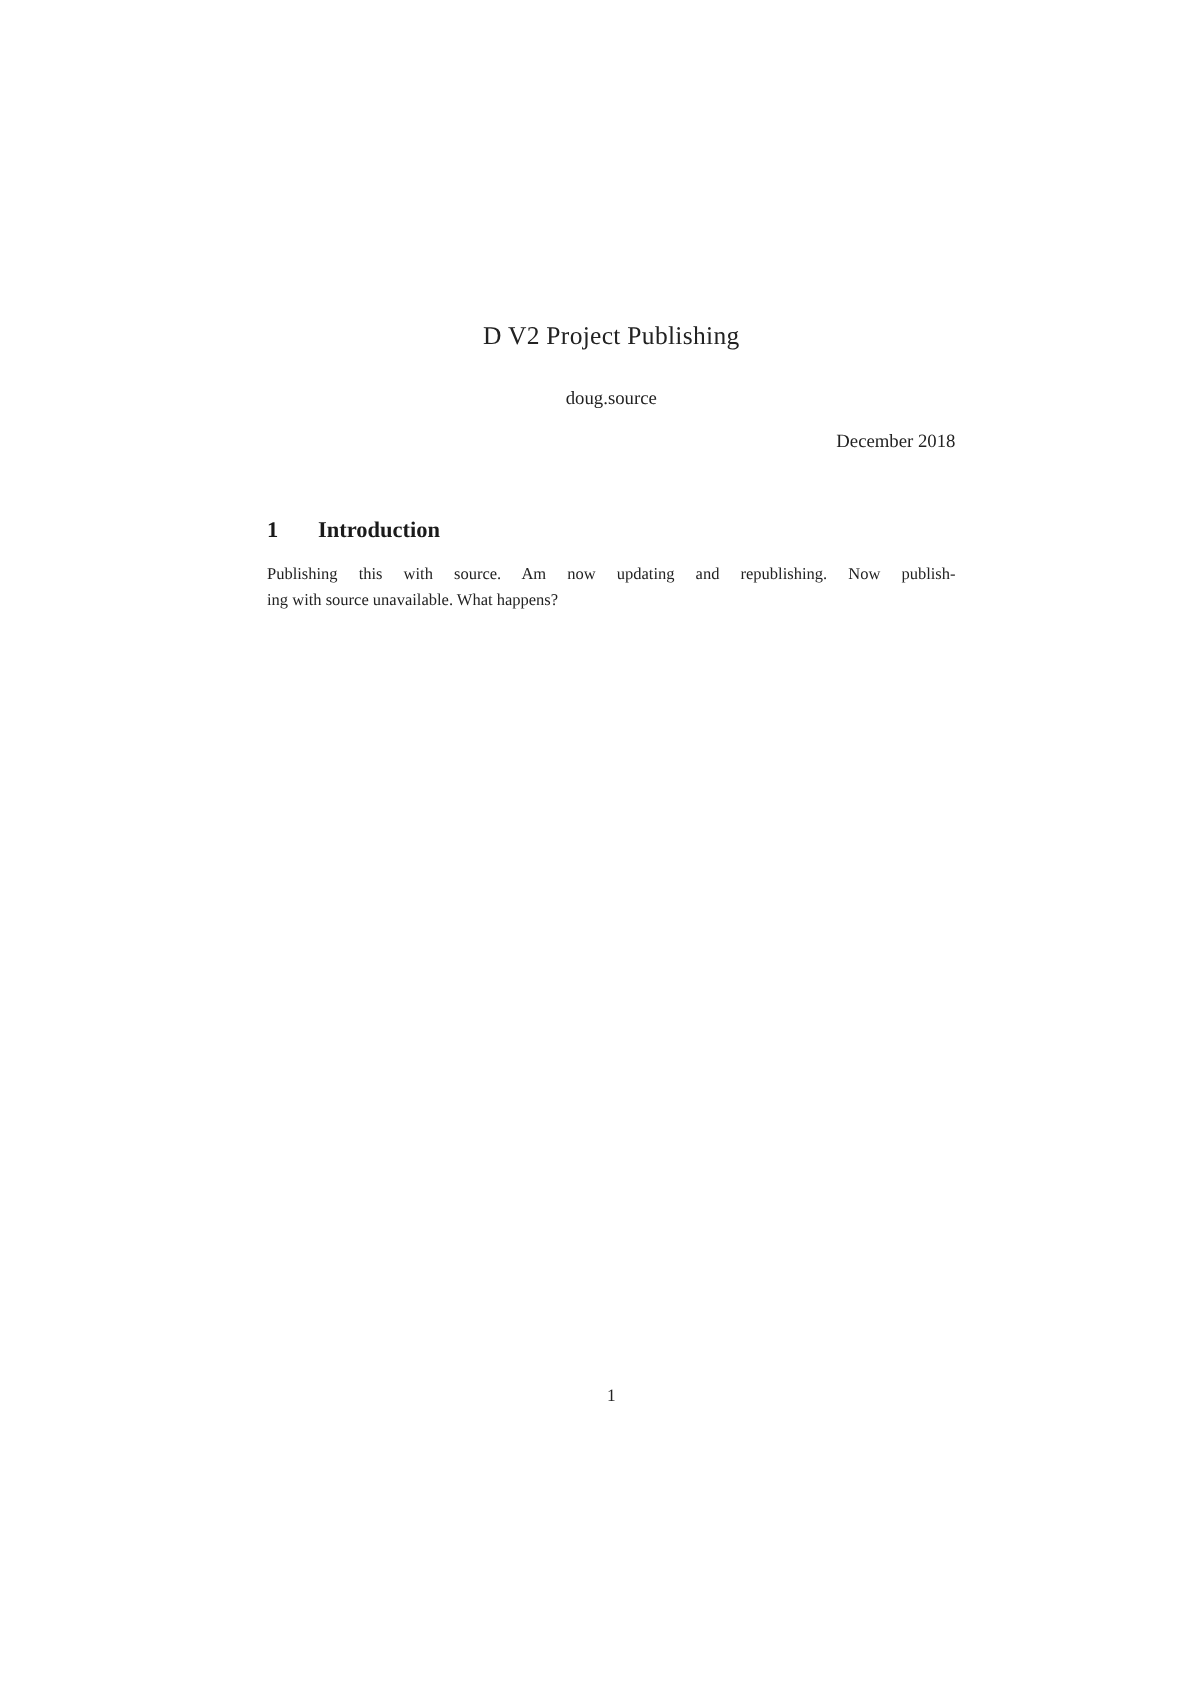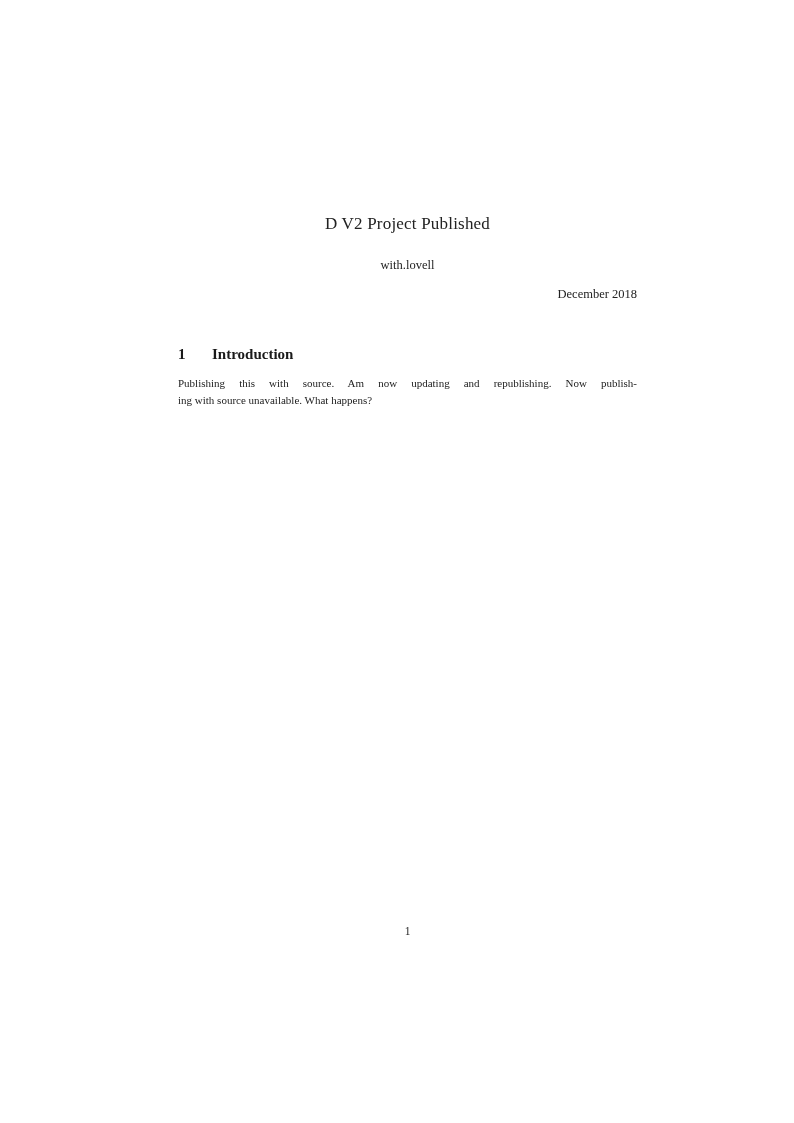--- a/index.html
+++ b/index.html
@@ -78,23 +78,23 @@
     font-size: 11.5px;
     color: #222222;
   }
 </style>
 </head>
 <body>
 
 <div class="page">
   <div class="content">
 
-    <div class="doc-title">D V2 Project Published</div>
+    <div class="doc-title">D V2 Project Publishing</div>
 
-    <div class="doc-author">with.lovell</div>
+    <div class="doc-author">doug.source</div>
 
     <div class="doc-date">December 2018</div>
 
     <div class="section-heading">
       <span class="section-number">1</span>
       <span class="section-title">Introduction</span>
     </div>
 
     <div class="body-par">
       <div class="body-line-justified">Publishing this with source. Am now updating and republishing. Now publish-</div>

